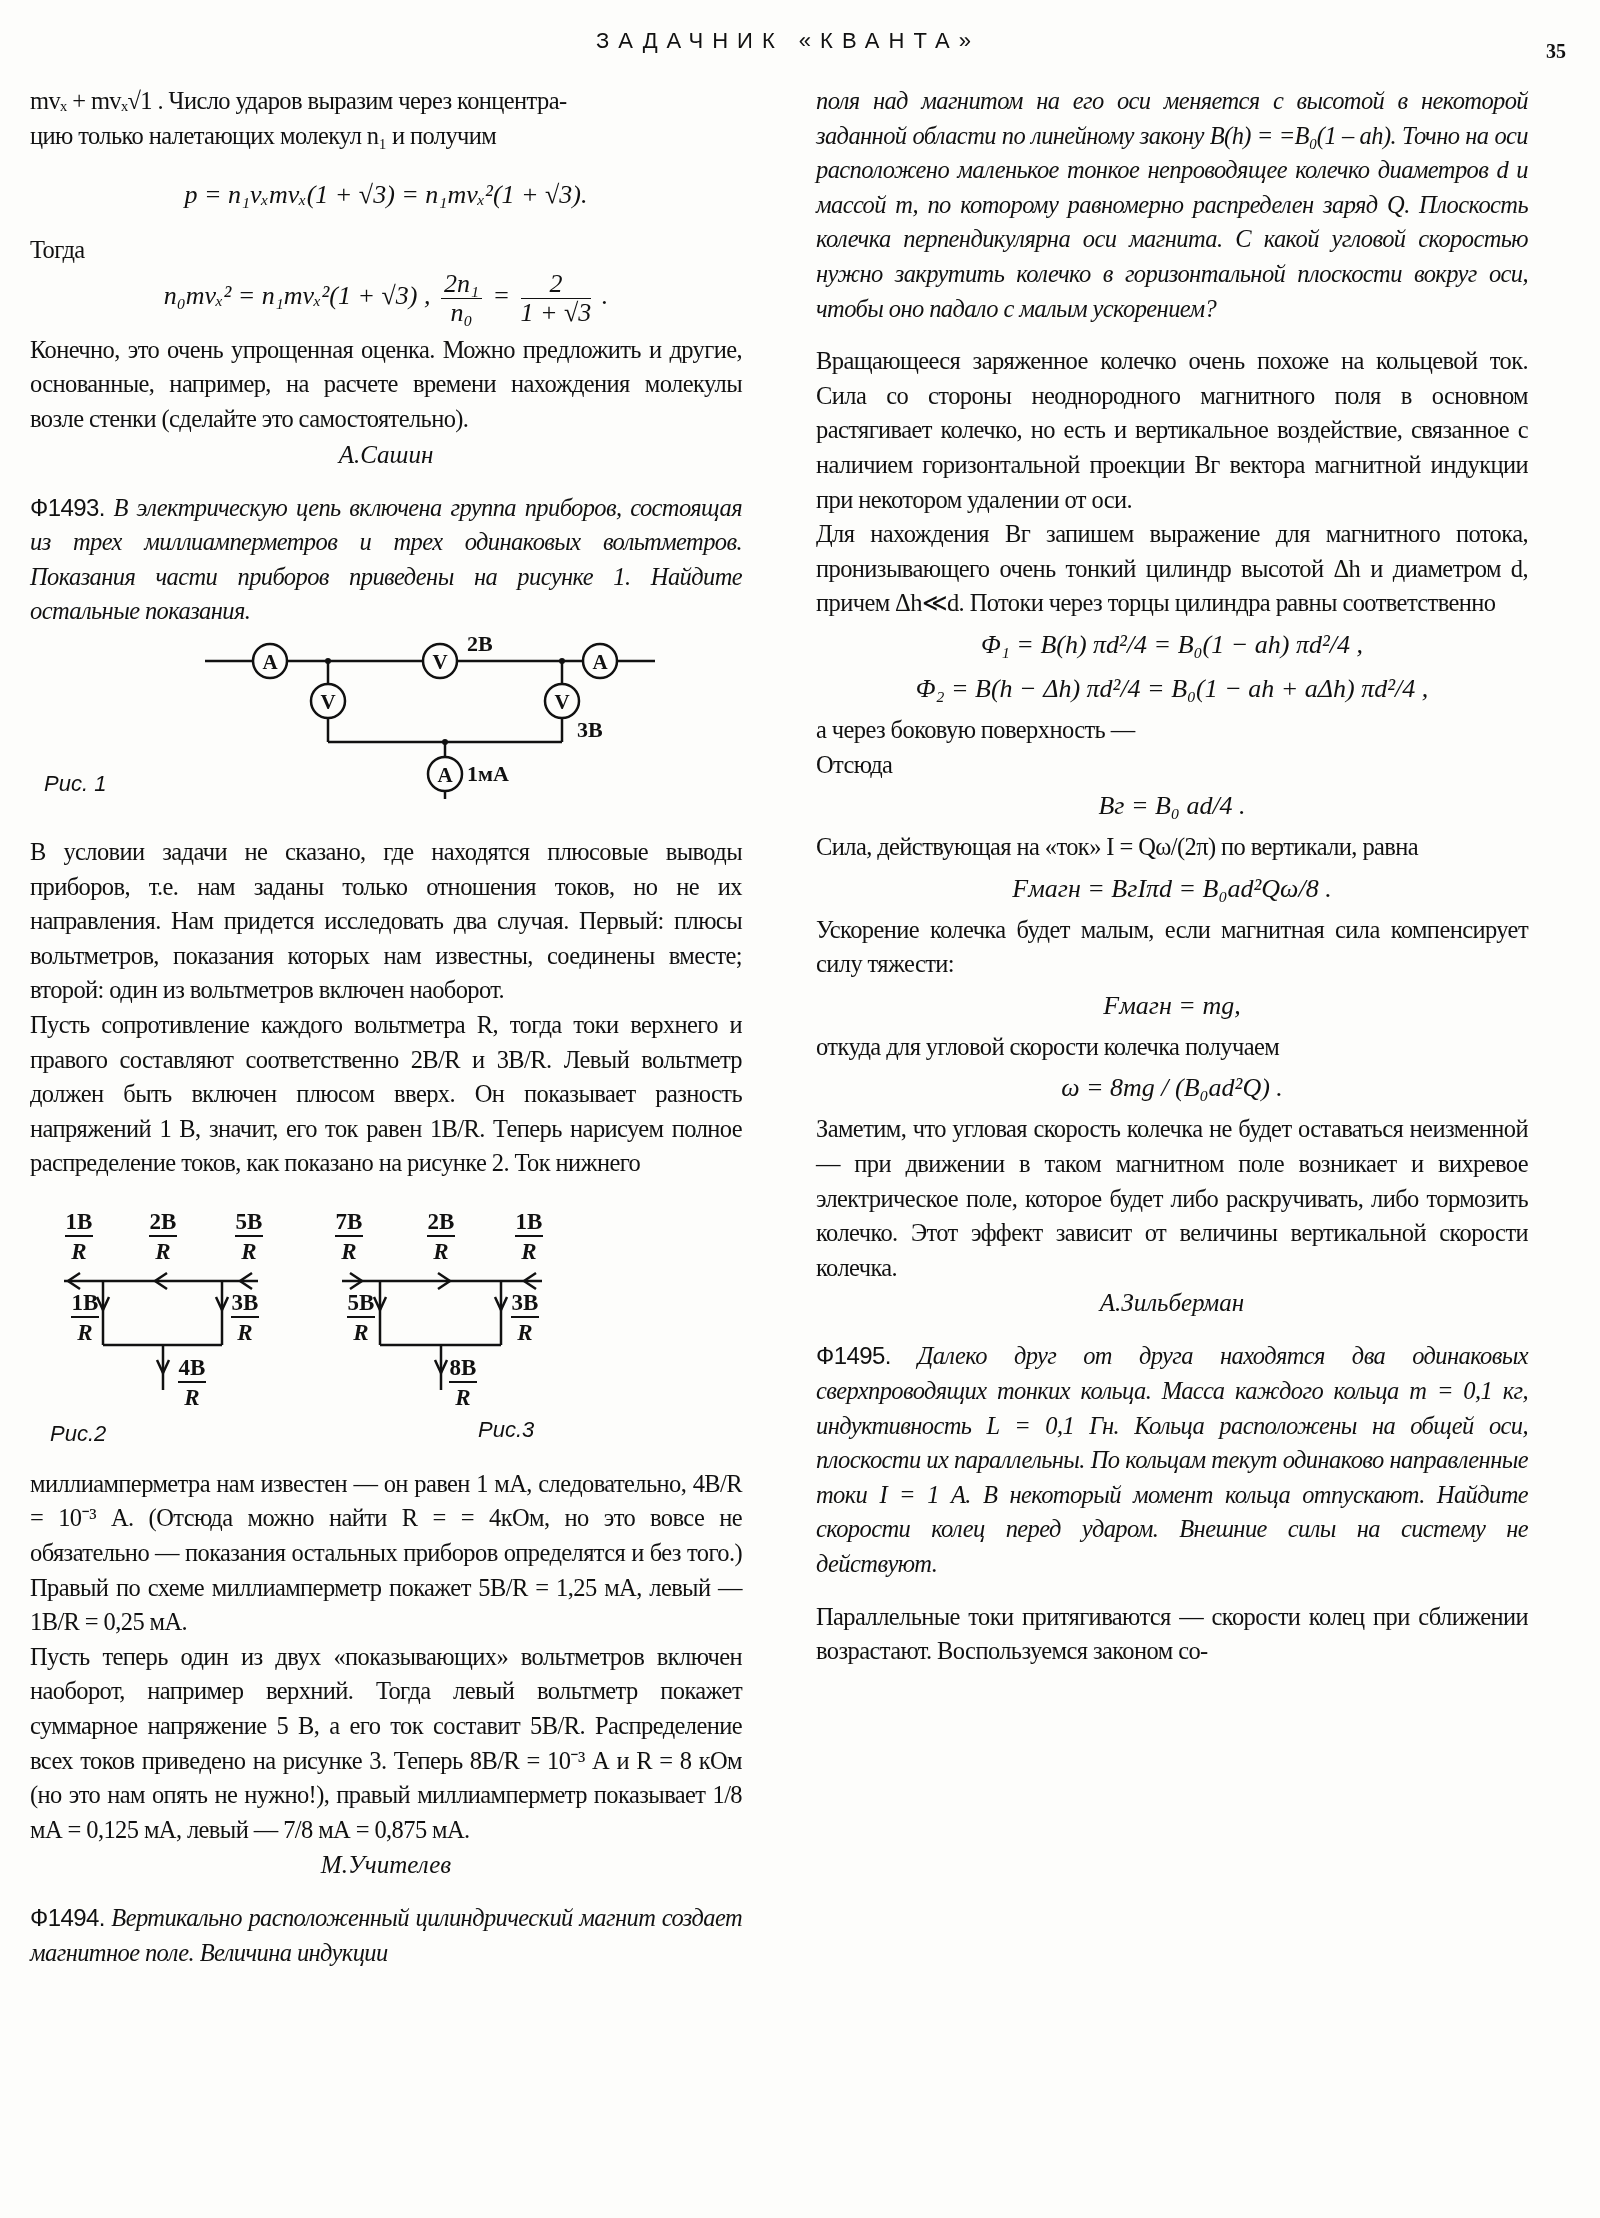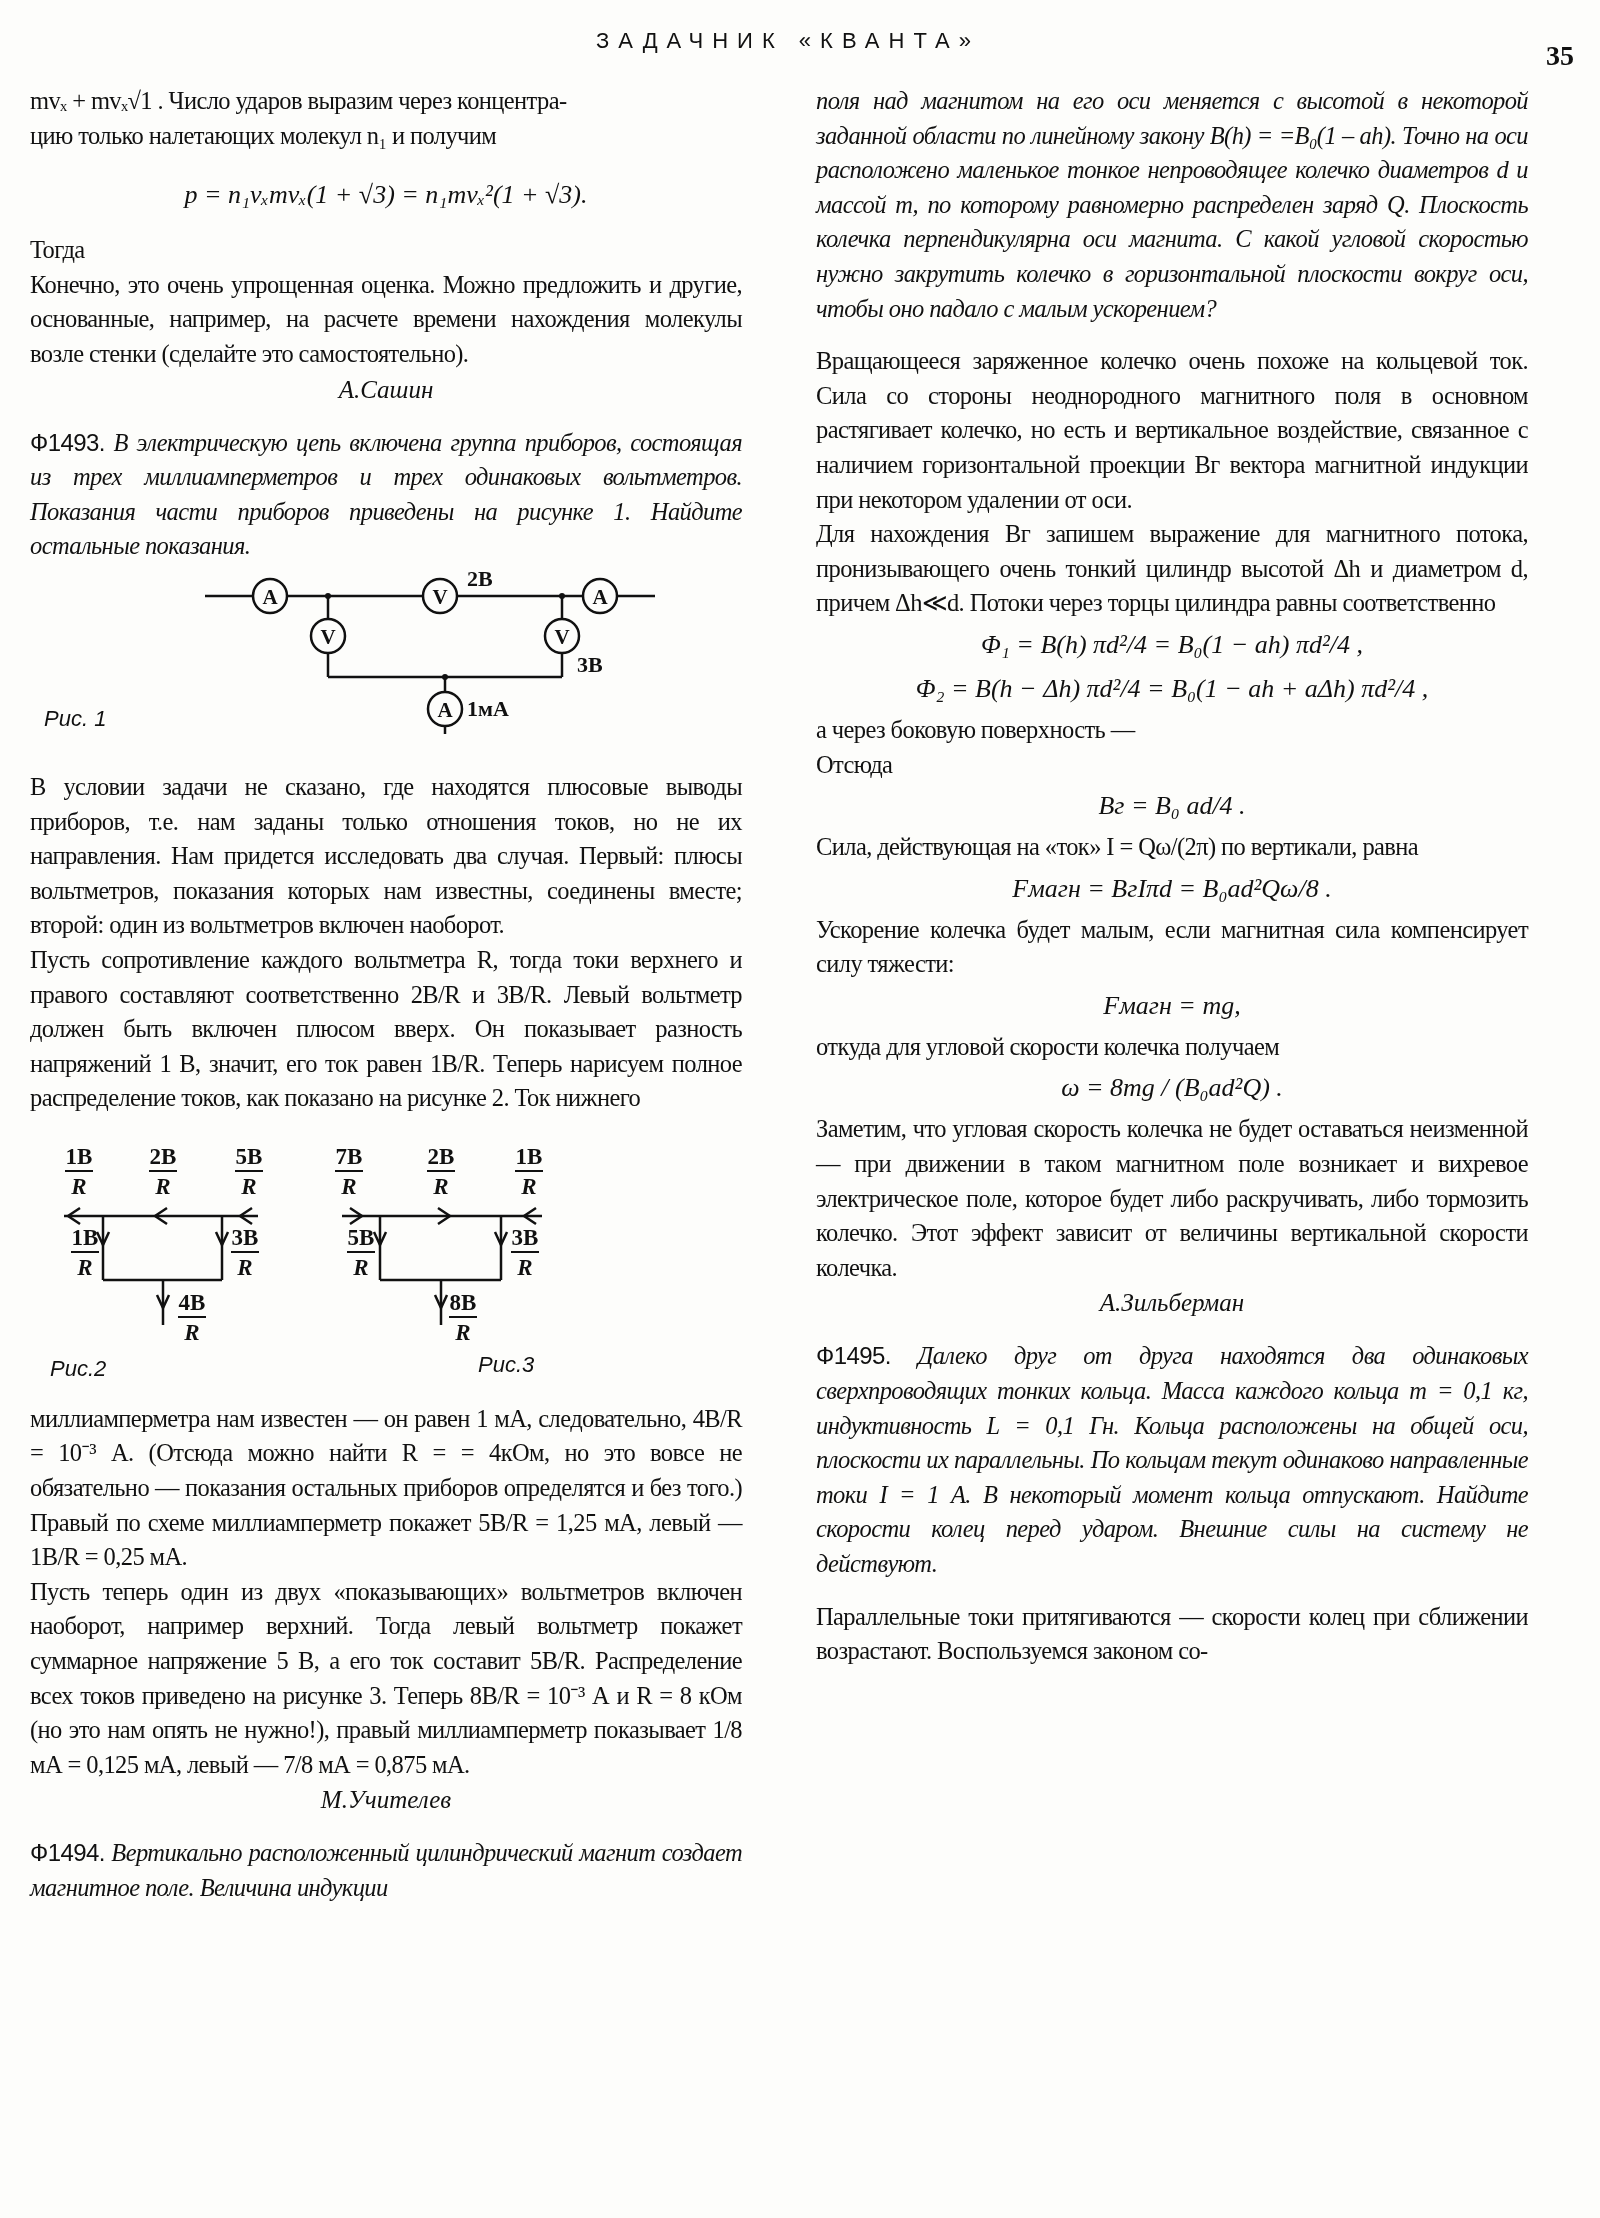--- a/index.html
+++ b/index.html
@@ -1,21 +1,21 @@
 <!DOCTYPE html>
 <html><head>
 <meta charset="utf-8">
 <style>
   html, body { margin: 0; padding: 0; background: #fdfdfb; }
   body { width: 1600px; height: 2218px; position: relative; overflow: hidden;
          font-family: "Liberation Serif", serif; color: #111; }
   .header { position: absolute; top: 28px; left: 8px; width: 1600px; height: 40px; padding-left: 48px; }
   .header-title { position: absolute; left: 588px; top: 0; font-family: "Liberation Sans", sans-serif;
                   font-size: 22px; letter-spacing: 9px; }
-  .page-num { position: absolute; left: 1538px; top: 12px; font-size: 28px; font-weight: bold; }
+  .page-num { position: absolute; left: 1538px; top: 12px; font-size: 20px; font-weight: bold; }
   .col { position: absolute; top: 84px; width: 712px; }
   .col-left { left: 30px; }
   .col-right { left: 816px; }
   p, .line { margin: 0; }
   .txt { font-size: 24.5px; line-height: 34.6px; text-align: justify; font-stretch: condensed;
          letter-spacing: -0.6px; }
   .formula { text-align: center; font-size: 26px; font-style: italic; margin: 4px 0; line-height: 40px; }
   .frac { display: inline-block; vertical-align: middle; text-align: center; margin: 0 4px; }
   .frac .num { display: block; border-bottom: 1.5px solid #111; padding: 0 3px; line-height: 28px; }
   .frac .den { display: block; line-height: 28px; }
@@ -32,20 +32,26 @@
 <div class="header">
   <span class="header-title">ЗАДАЧНИК «КВАНТА»</span>
   <span class="page-num">35</span>
 </div>
 
 <div class="col col-left">
   <p class="txt"><span>mvₓ + mvₓ√1 . Число ударов выразим через концентра-</span></p>
   <p class="txt"><span>цию только налетающих молекул n₁ и получим</span></p>
   <div class="formula" style="margin:22px 0 18px 0">p = n₁vₓmvₓ(1 + √3) = n₁mvₓ²(1 + √3).</div>
   <p class="txt">Тогда</p>
+  <div class="formula" style="margin:2px 0 6px 0">
+    <span>n₀mvₓ² = n₁mvₓ²(1 + √3) ,</span>
+    <span class="frac"><span class="num">2n₁</span><span class="den">n₀</span></span>
+    =
+    <span class="frac"><span class="num">2</span><span class="den">1 + √3</span></span> .
+  </div>
   <p class="txt">Конечно, это очень упрощенная оценка. Можно предложить и другие, основанные, например, на расчете времени нахождения молекулы возле стенки (сделайте это самостоятельно).</p>
   <div class="sig">А.Сашин</div>
   <div class="gap"></div>
   <p class="txt prob">
     <span class="problem-id">Ф1493.</span>
     <span>В электрическую цепь включена группа приборов, состоящая из трех миллиамперметров и трех одинаковых вольтметров. Показания части приборов приведены на рисунке 1. Найдите остальные показания.</span>
   </p>
 
   <div style="position:relative;height:172px;">
     <svg width="712" height="172" viewBox="0 0 712 172">

